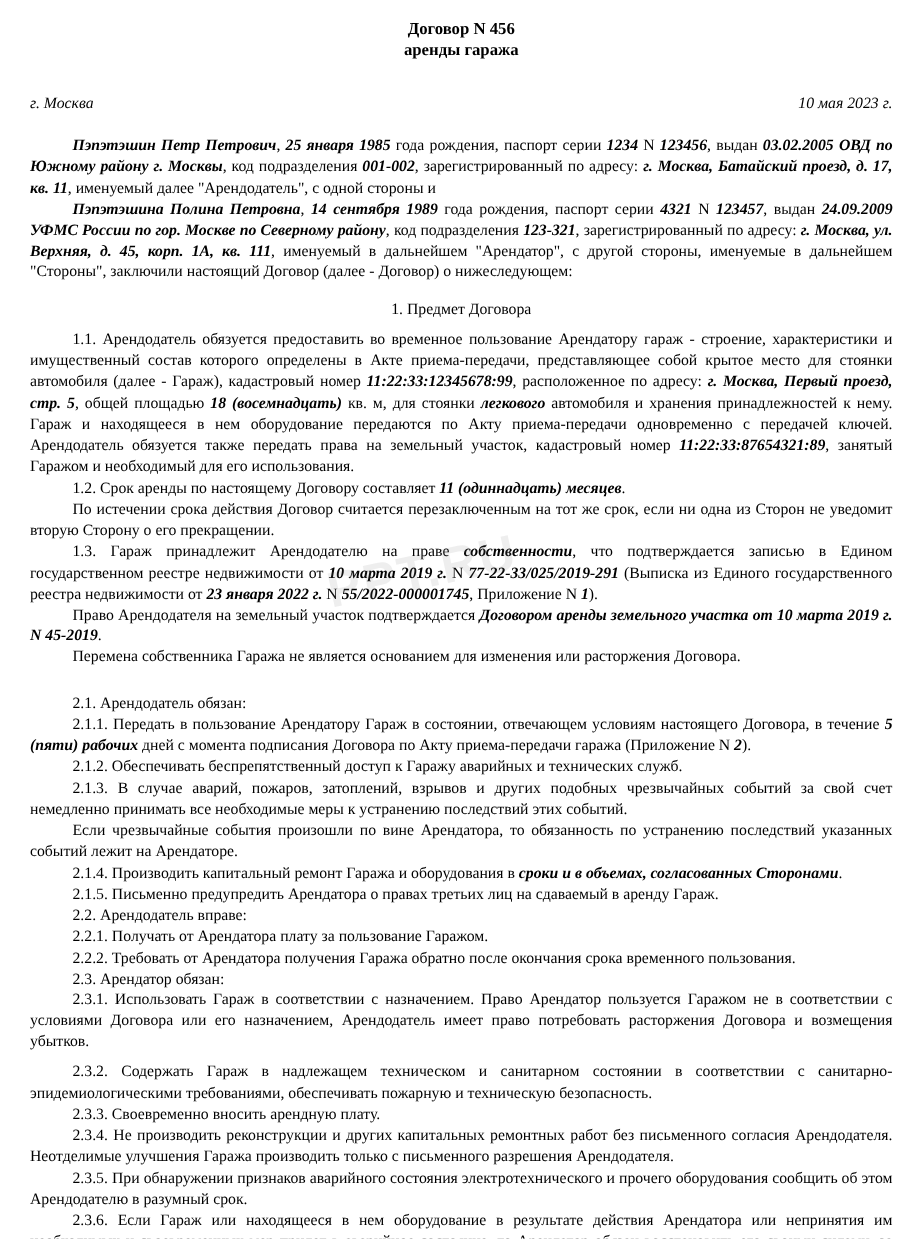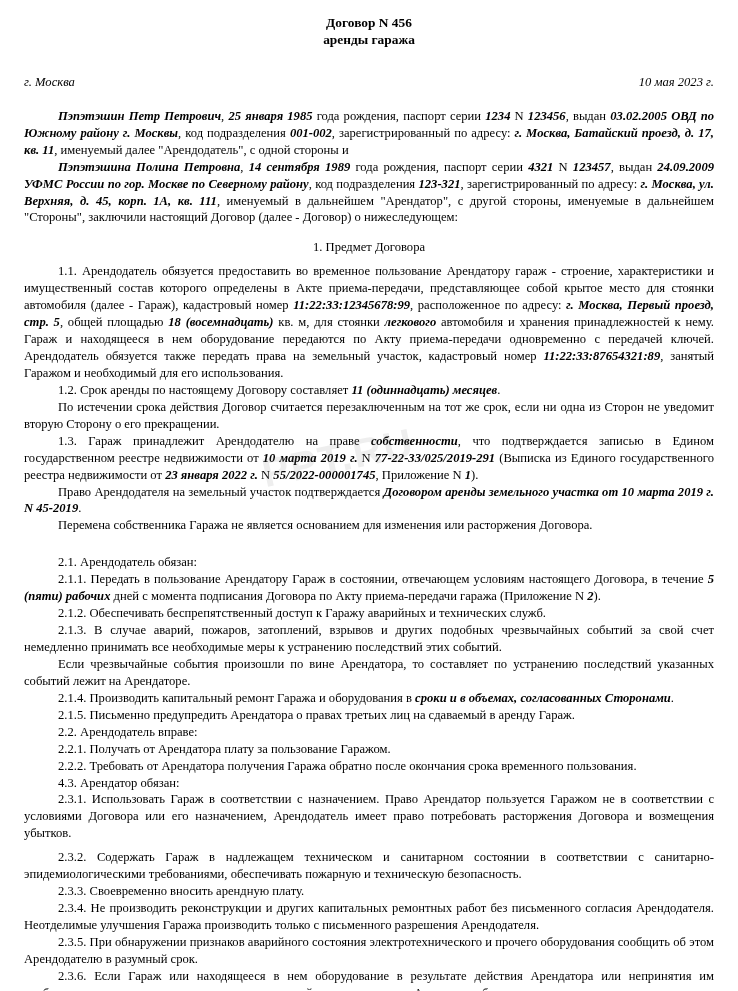--- a/index.html
+++ b/index.html
@@ -126,33 +126,33 @@
   <div class="gap-sm"></div>
 
   <p class="para">2.1. Арендодатель обязан:</p>
 
   <p class="para"><span>2.1.1. Передать в пользование Арендатору Гараж в состоянии, отвечающем условиям настоящего Договора, в течение </span><span class="bi">5 (пяти) рабочих</span><span> дней с момента подписания Договора по Акту приема-передачи гаража (Приложение N </span><span class="bi">2</span><span>).</span></p>
 
   <p class="para">2.1.2. Обеспечивать беспрепятственный доступ к Гаражу аварийных и технических служб.</p>
 
   <p class="para">2.1.3. В случае аварий, пожаров, затоплений, взрывов и других подобных чрезвычайных событий за свой счет немедленно принимать все необходимые меры к устранению последствий этих событий.</p>
 
-  <p class="para">Если чрезвычайные события произошли по вине Арендатора, то составляет по устранению последствий указанных событий лежит на Арендаторе.</p>
+  <p class="para">Если чрезвычайные события произошли по вине Арендатора, то обязанность по устранению последствий указанных событий лежит на Арендаторе.</p>
 
   <p class="para"><span>2.1.4. Производить капитальный ремонт Гаража и оборудования в </span><span class="bi">сроки и в объемах, согласованных Сторонами</span><span>.</span></p>
 
   <p class="para">2.1.5. Письменно предупредить Арендатора о правах третьих лиц на сдаваемый в аренду Гараж.</p>
 
   <p class="para">2.2. Арендодатель вправе:</p>
 
   <p class="para">2.2.1. Получать от Арендатора плату за пользование Гаражом.</p>
 
   <p class="para">2.2.2. Требовать от Арендатора получения Гаража обратно после окончания срока временного пользования.</p>
 
-  <p class="para">4.3. Арендатор обязан:</p>
+  <p class="para">2.3. Арендатор обязан:</p>
 
   <p class="para">2.3.1. Использовать Гараж в соответствии с назначением. Право Арендатор пользуется Гаражом не в соответствии с условиями Договора или его назначением, Арендодатель имеет право потребовать расторжения Договора и возмещения убытков.</p>
 
   <div class="gap-sm"></div>
 
   <p class="para">2.3.2. Содержать Гараж в надлежащем техническом и санитарном состоянии в соответствии с санитарно-эпидемиологическими требованиями, обеспечивать пожарную и техническую безопасность.</p>
 
   <p class="para">2.3.3. Своевременно вносить арендную плату.</p>
 
   <p class="para">2.3.4. Не производить реконструкции и других капитальных ремонтных работ без письменного согласия Арендодателя. Неотделимые улучшения Гаража производить только с письменного разрешения Арендодателя.</p>

